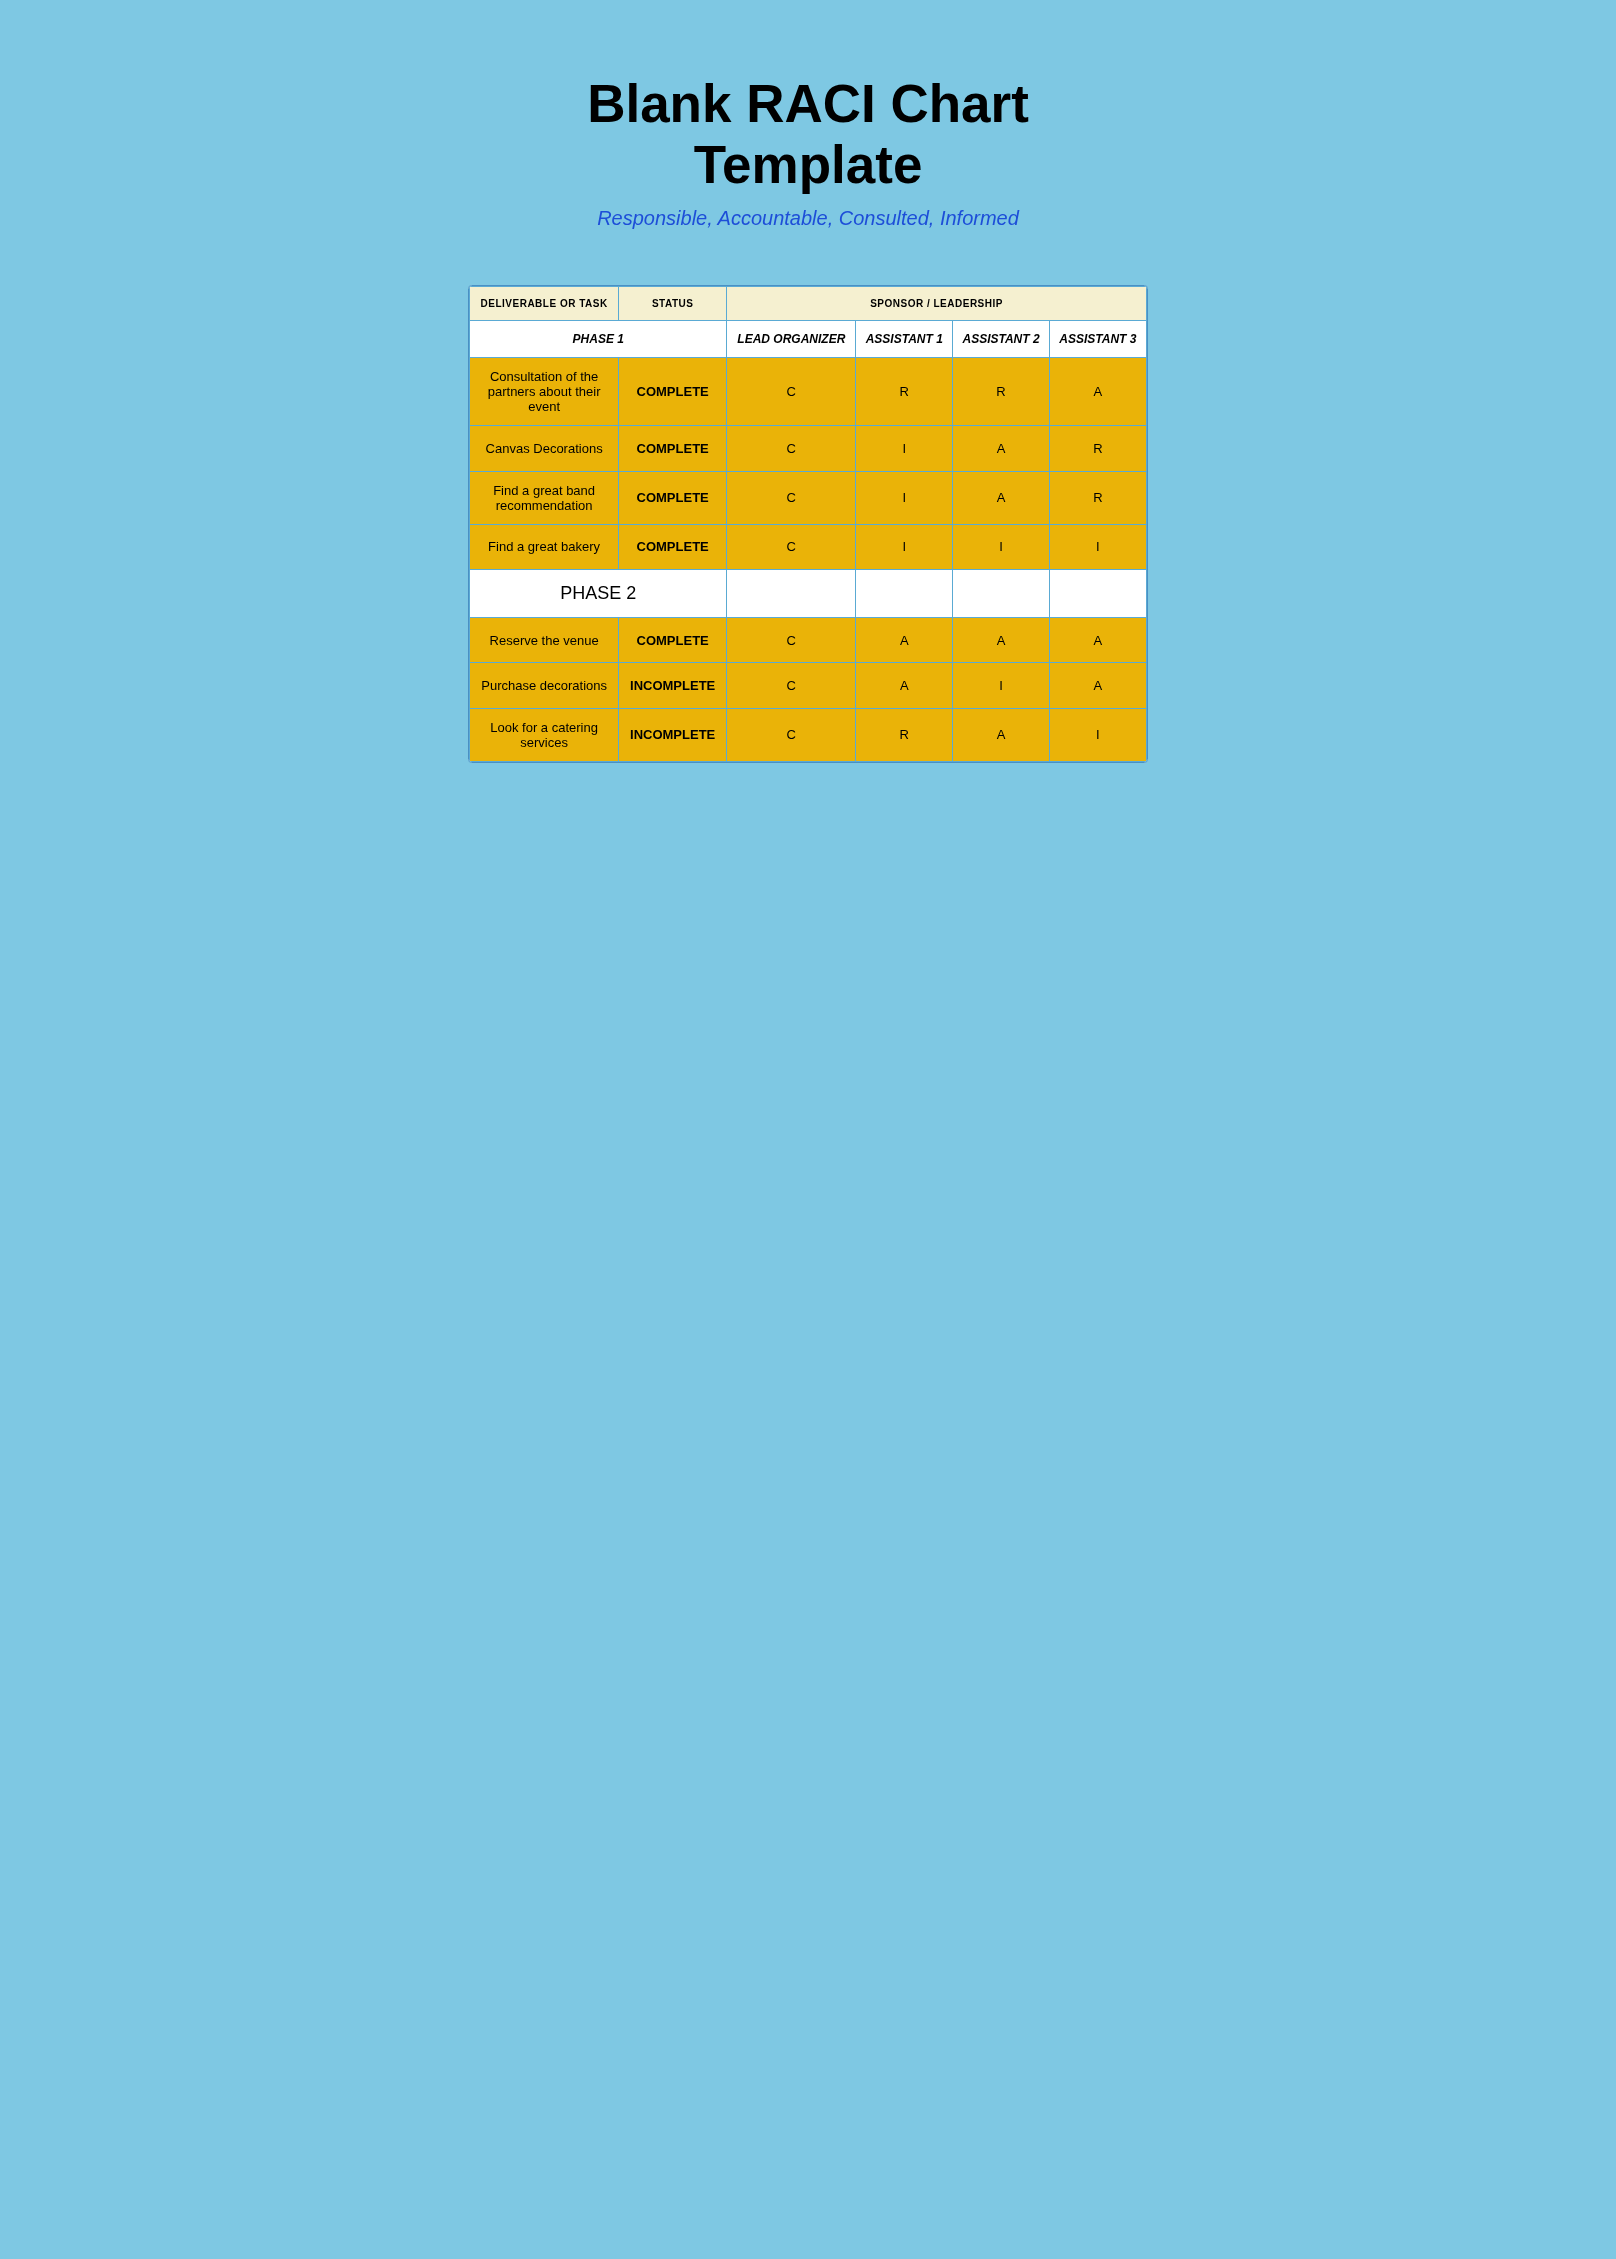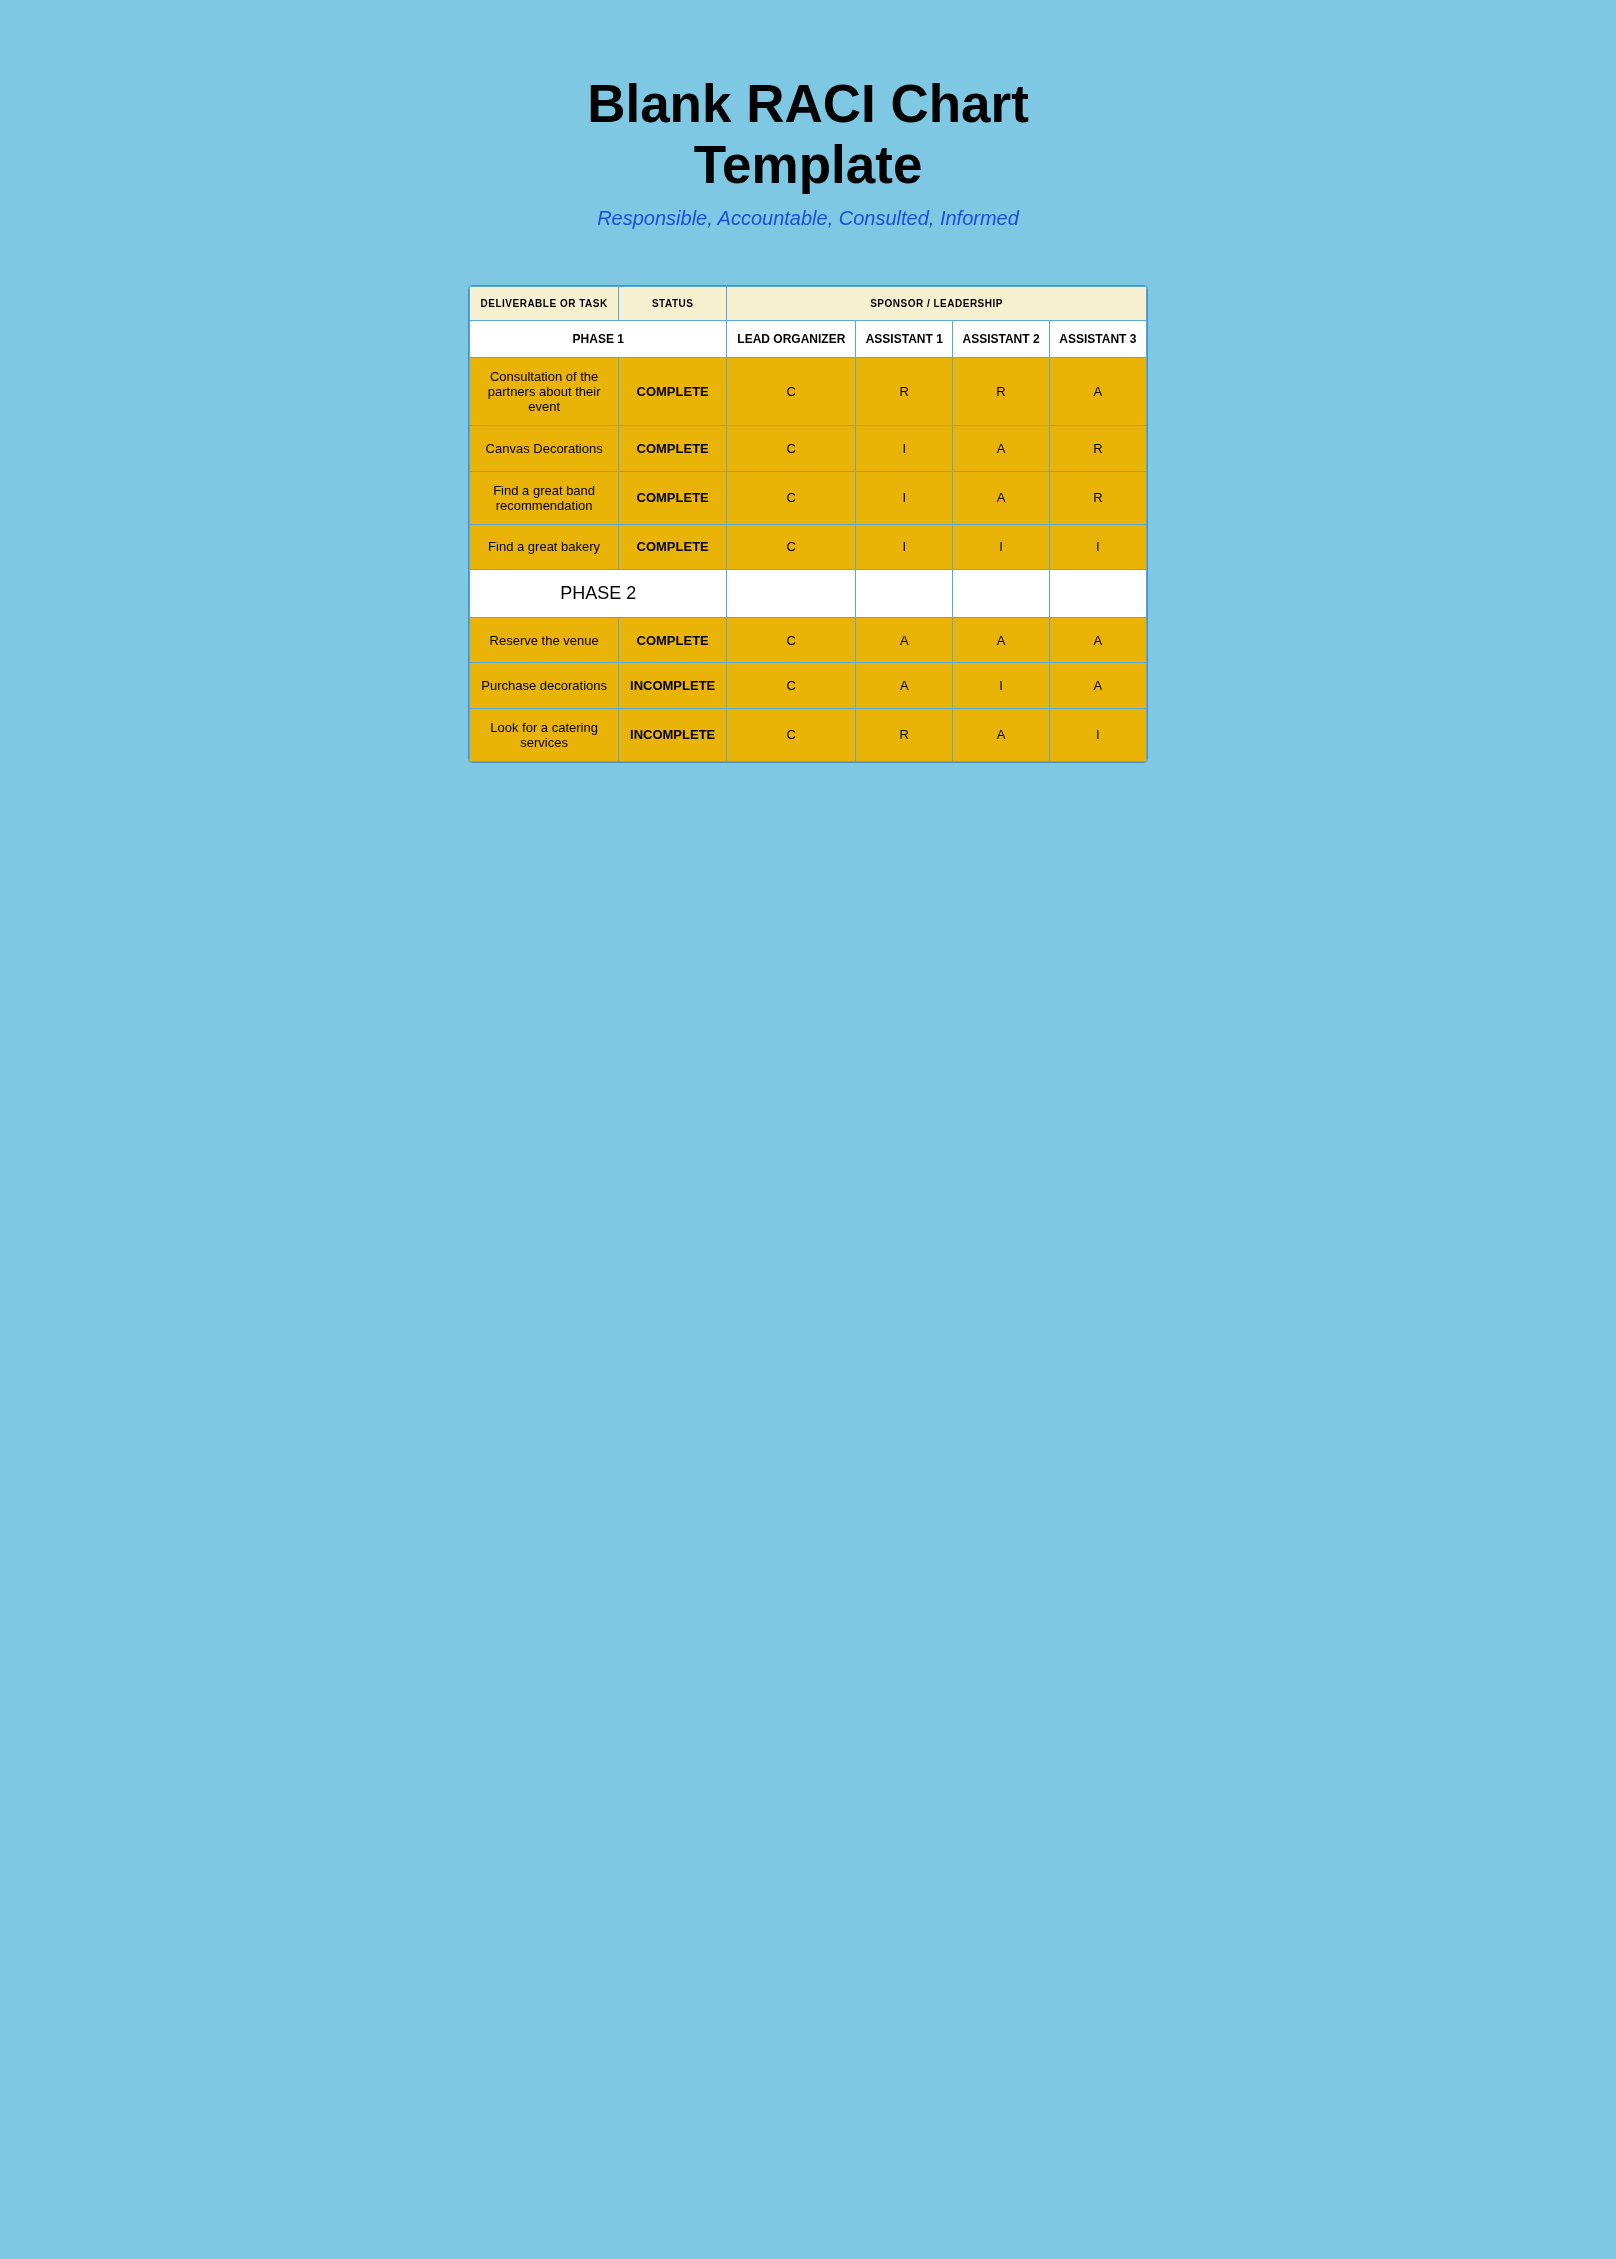--- a/index.html
+++ b/index.html
@@ -91,20 +91,21 @@
       color: #000;
     }
 
     
     .sub-header-row th {
       background-color: #fff;
       font-weight: 900;
       font-size: 12px;
       text-transform: uppercase;
       color: #000;
+      font-style: italic;
     }
 
     .phase-row td {
       background-color: #fff;
       font-weight: 400;
       font-size: 18px;
       text-align: center;
       color: #000;
       padding: 13px 7.3px;
     }

